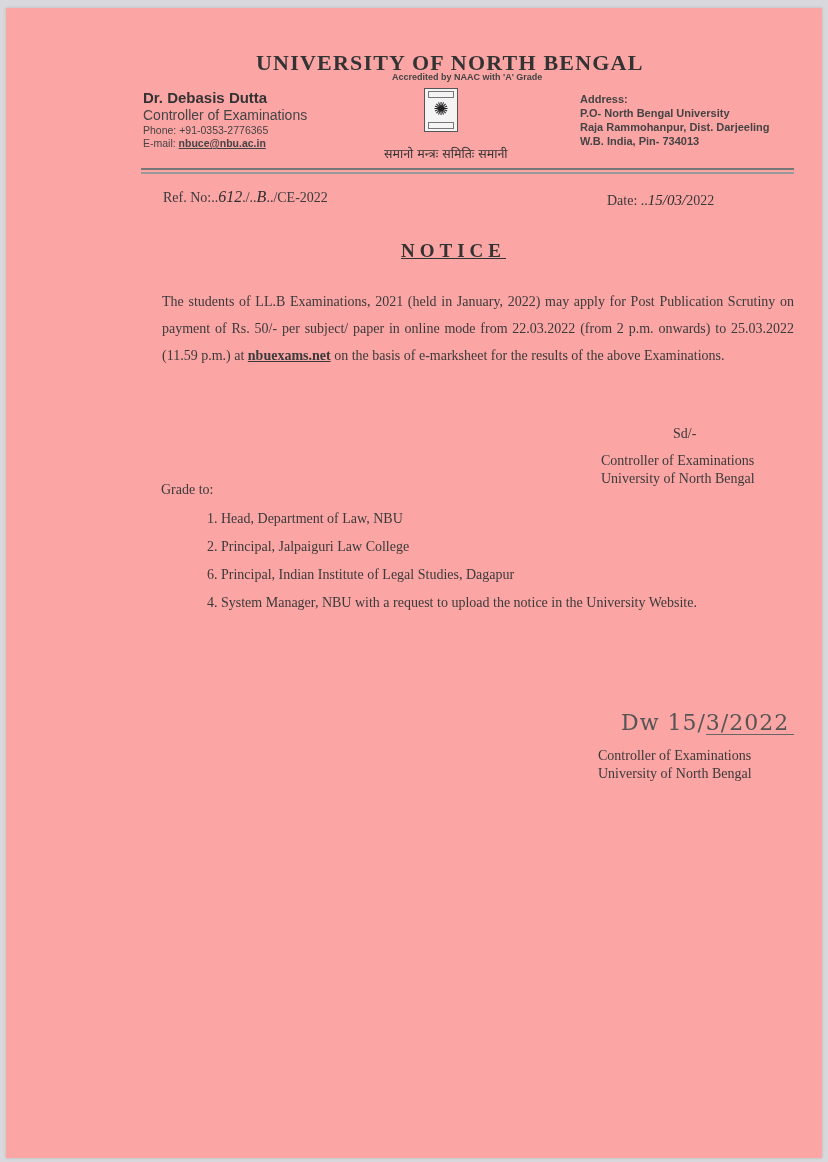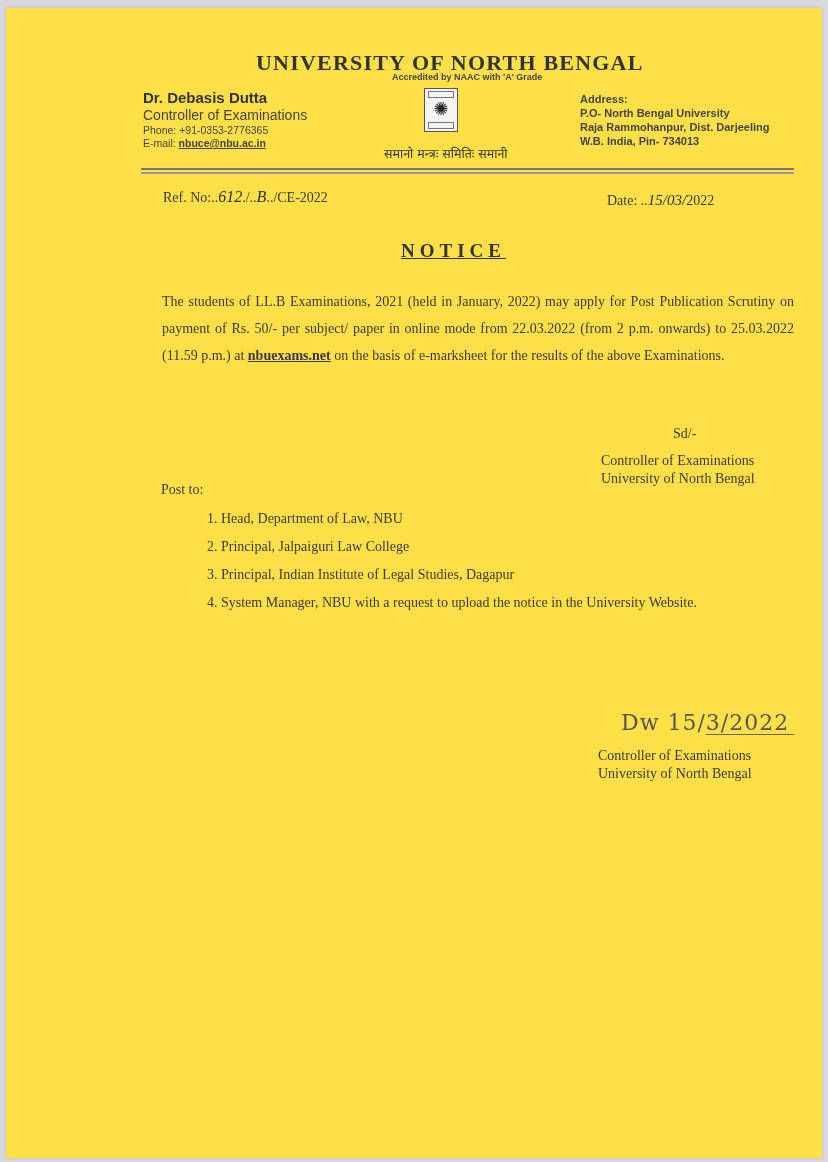--- a/index.html
+++ b/index.html
@@ -6,21 +6,21 @@
     body {
       width: 828px; height: 1162px;
       background: #d9d8dc;
       position: relative; overflow: hidden;
       font-family: "Liberation Serif", serif;
       color: #3a3a3a;
     }
     .page {
       position: absolute; left: 6px; top: 8px;
       width: 816px; height: 1150px;
-      background: #fde047;
+      background: #fca5a5;
       box-shadow: 0 0 3px rgba(0,0,0,0.15);
     }
     .abs { position: absolute; white-space: nowrap; }
     .univ-title {
       left: 250px; top: 42px;
       font-family: "Liberation Serif", serif; font-weight: bold;
       font-size: 22px; letter-spacing: 1.2px; color: #333;
     }
     .accredited {
       left: 370px; top: 64px; font-size: 9px; font-weight: bold;
@@ -115,25 +115,25 @@
   <div class="abs notice-title">NOTICE</div>
 
   <div class="body-text"><span>The students of LL.B Examinations, 2021 (held in January, 2022) may apply for Post Publication Scrutiny on payment of Rs. 50/- per subject/ paper in online mode from 22.03.2022 (from 2 p.m. onwards) to 25.03.2022 (11.59 p.m.) at </span><span class="link">nbuexams.net</span><span> on the basis of e-marksheet for the results of the above Examinations.</span></div>
 
   <div class="abs sd">Sd/-</div>
   <div class="abs sign1">
     <div>Controller of Examinations</div>
     <div>University of North Bengal</div>
   </div>
 
-  <div class="abs copyto">Post to:</div>
+  <div class="abs copyto">Grade to:</div>
   <div class="cc-list">
     <div class="item">1. Head, Department of Law, NBU</div>
     <div class="item">2. Principal, Jalpaiguri Law College</div>
-    <div class="item">3. Principal, Indian Institute of Legal Studies, Dagapur</div>
+    <div class="item">6. Principal, Indian Institute of Legal Studies, Dagapur</div>
     <div class="item" style="white-space: normal;">4. System Manager, NBU with a request to upload the notice in the University Website.</div>
   </div>
 
   <div class="abs signature">Dw 15/3/2022</div>
   <div class="sign-line"></div>
   <div class="abs sign2">
     <div>Controller of Examinations</div>
     <div>University of North Bengal</div>
   </div>
 

